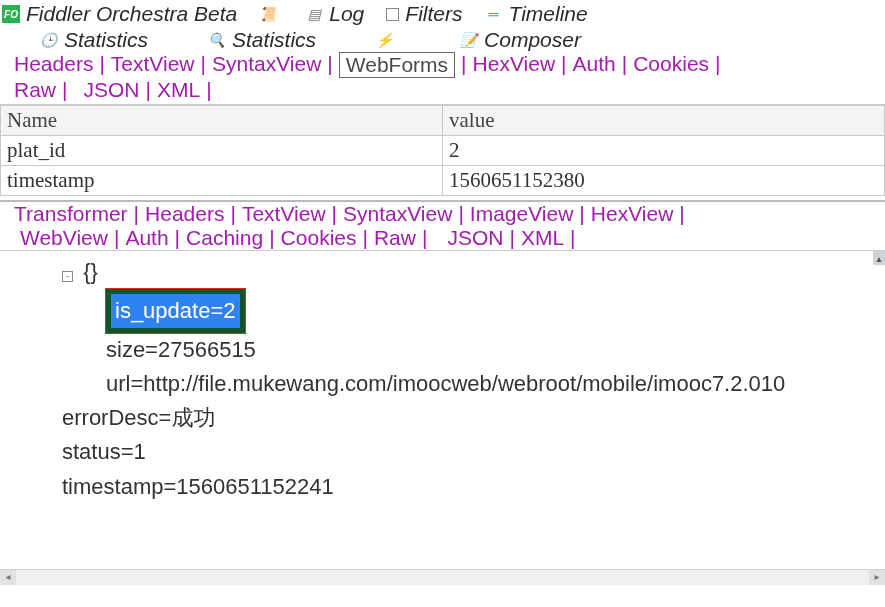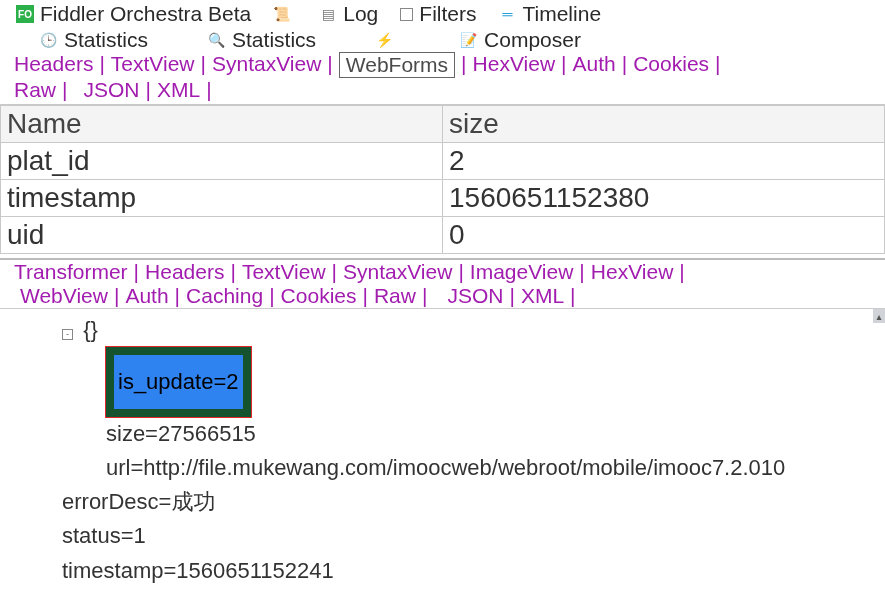--- a/index.html
+++ b/index.html
@@ -10,21 +10,22 @@
     font-family: "Segoe UI", Tahoma, sans-serif;
     font-size: 16px;
     color: #333;
     background: #fff;
     overflow: hidden;
   }
   .tabstrip {
     display: flex;
     white-space: nowrap;
     overflow: hidden;
-    padding: 2px 4px 0 16px;
+    padding: 2px 4px 0 2px;
+    font-style: italic;
   }
   .tab {
     display: flex;
     align-items: center;
     margin-right: 22px;
     font-size: 21px;
     color: #2a2a2a;
     cursor: pointer;
   }
   .tab .ico {
@@ -56,21 +57,22 @@
     border: 1px solid #666;
     padding: 0 6px;
   }
   .table-wrap {
     border-top: 1px solid #c9c9c9;
     margin-top: 2px;
   }
   table {
     border-collapse: collapse;
     width: 100%;
-    font-size: 28px;
+    font-size: 21px;
+    font-family: Liberation Serif, serif;
   }
   th, td {
     border: 1px solid #c9c9c9;
     padding: 2px 6px;
     text-align: left;
     font-weight: normal;
   }
   th {
     background: #f4f4f4;
     color: #444;
@@ -109,24 +111,24 @@
     font-size: 9px;
     line-height: 9px;
     text-align: center;
     color: #666;
   }
   .lv0 { margin-left: 54px; }
   .lv1 { margin-left: 54px; }
   .lv2 { margin-left: 98px; }
   .hl {
     background: #2f83f1;
-    color: #000000;
-    border: 8px solid #14532d;
+    color: #ffffff;
+    border: 5px solid #14532d;
     outline: 1px solid #e02828;
-    padding: 10px 4px;
+    padding: 0 4px;
     display: inline-block;
   }
   .blur {
     display: inline-block;
     vertical-align: middle;
     height: 18px;
     background: #e9e9e9;
     box-shadow: 0 0 6px #ddd inset;
   }
   .scrollbar-h {
@@ -219,36 +221,32 @@
   <span class="st dashed">|</span>
   <span class="st dashed">XML</span>
   <span class="st dashed">|</span>
 </div>
 
 <div class="table-wrap">
   <table>
     <thead>
       <tr>
         <th class="th-name">Name</th>
-        <th>size</th>
+        <th>value</th>
       </tr>
     </thead>
     <tbody>
       <tr>
         <td>plat_id</td>
         <td>2</td>
       </tr>
       <tr>
         <td>timestamp</td>
         <td>1560651152380</td>
       </tr>
-      <tr>
-        <td>uid</td>
-        <td>0</td>
-      </tr>
     </tbody>
   </table>
 </div>
 
 <div class="lower">
   <div class="subtabs3">
     <span class="st dashed">Transformer</span>
     <span class="st dashed">|</span>
     <span class="st dashed">Headers</span>
     <span class="st dashed">|</span>

